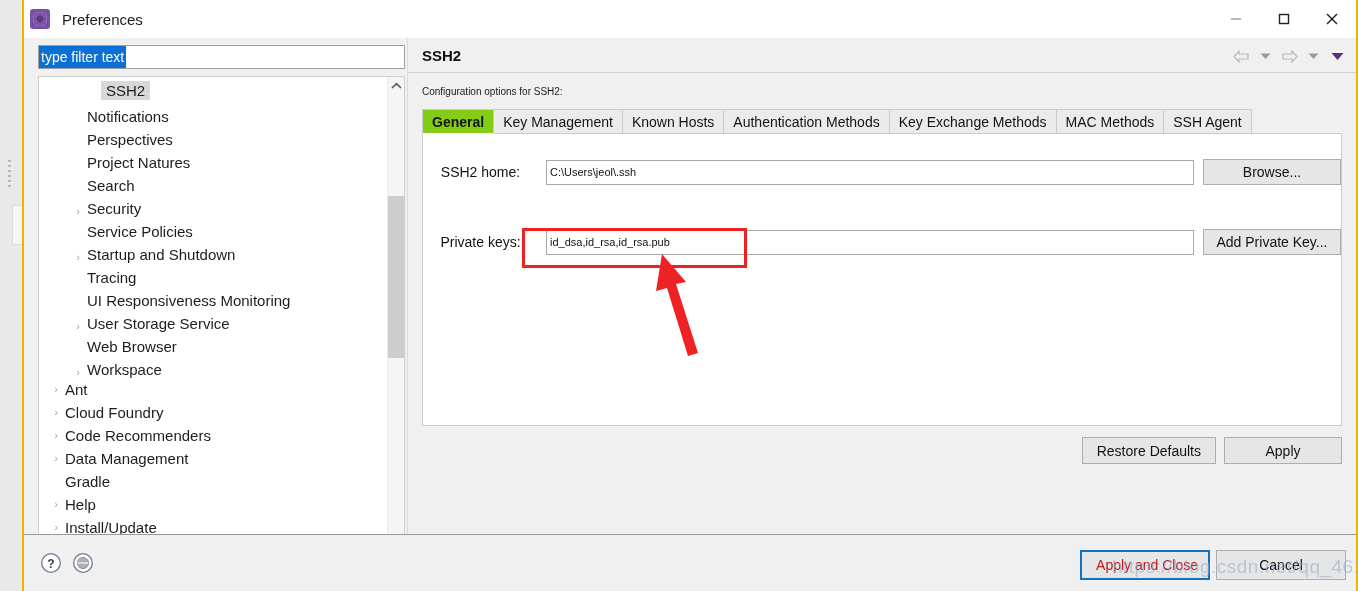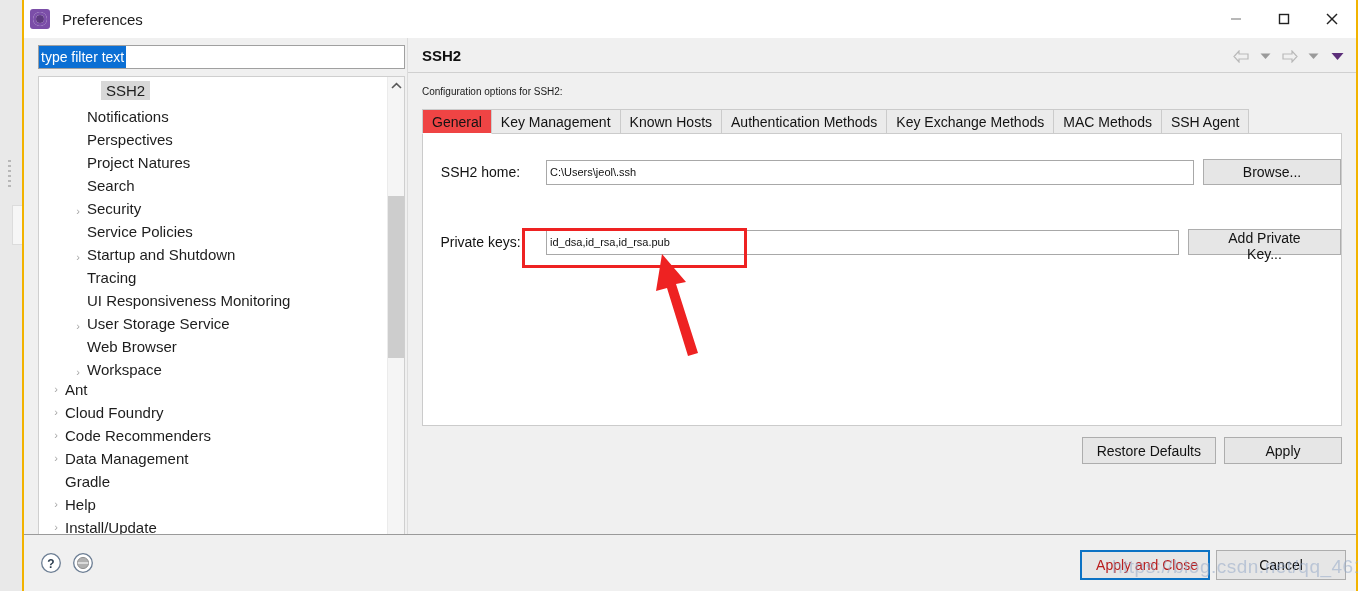--- a/index.html
+++ b/index.html
@@ -232,24 +232,24 @@
     color: #131313;
     background: #ebebeb;
     border: 1px solid #cbcbcb;
     border-bottom: none;
     border-left: none;
     display: flex; align-items: center;
     white-space: nowrap;
   }
   .tab:first-child { border-left: 1px solid #cbcbcb; }
   .tab.active {
-    background: #ef4444;
+    background: #84cc16;
     border: 1px solid #cbcbcb;
     border-bottom: 1px solid #ffffff;
-    position: relative; z-index: 3;
+    position: relative; z-index: 3; font-weight: bold;
   }
 
   #tab-panel {
     position: absolute;
     left: 14px; top: 95px;
     right: 14px;
     height: 293px;
     background: #ffffff;
     border: 1px solid #cbcbcb;
   }
@@ -274,21 +274,21 @@
     color: #111;
     padding: 0 3px;
     outline: none;
   }
   #in-home { width: 656px; }
   #in-keys { width: 656px; }
   .field-btn {
     margin-left: 9px;
     height: 26px;
     min-width: 138px;
-    padding: 0 22px;
+    padding: 0 10px;
     font-family: "Liberation Sans", sans-serif;
     font-size: 14px;
     color: #121212;
     background: #e6e6e6;
     border: 1px solid #adadad;
     cursor: default;
   }
 
   
   #panel-actions {

